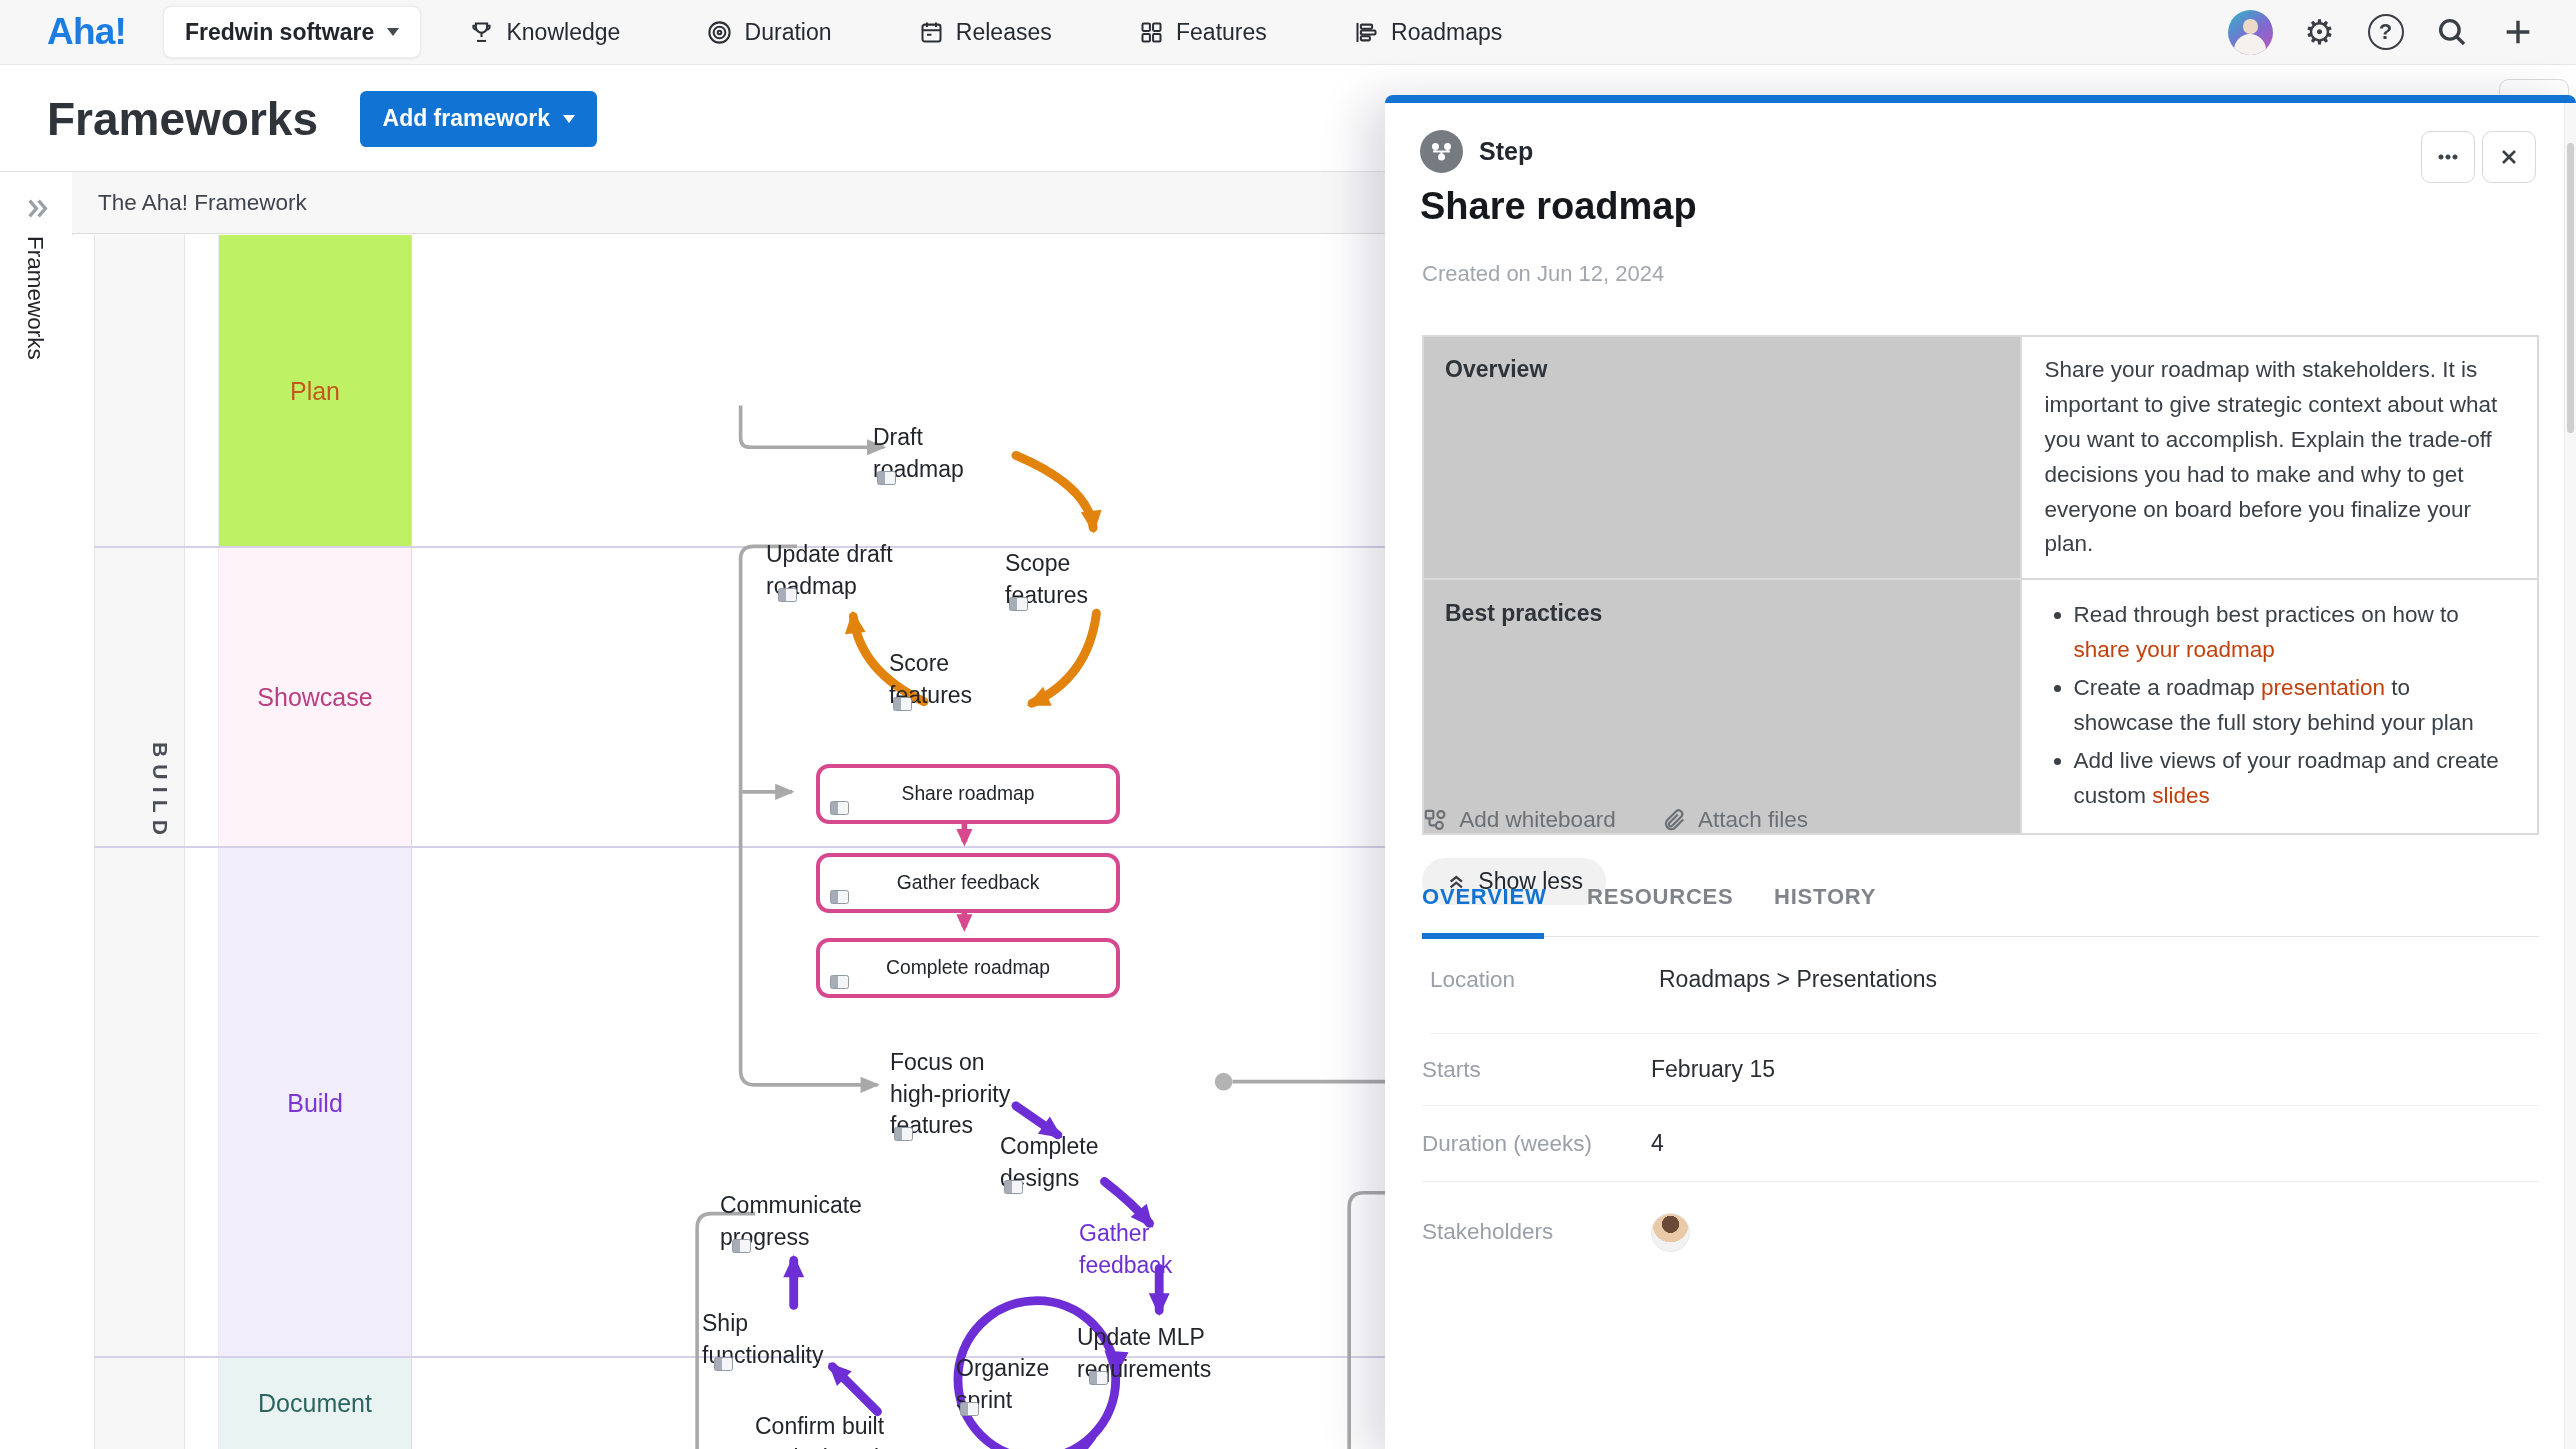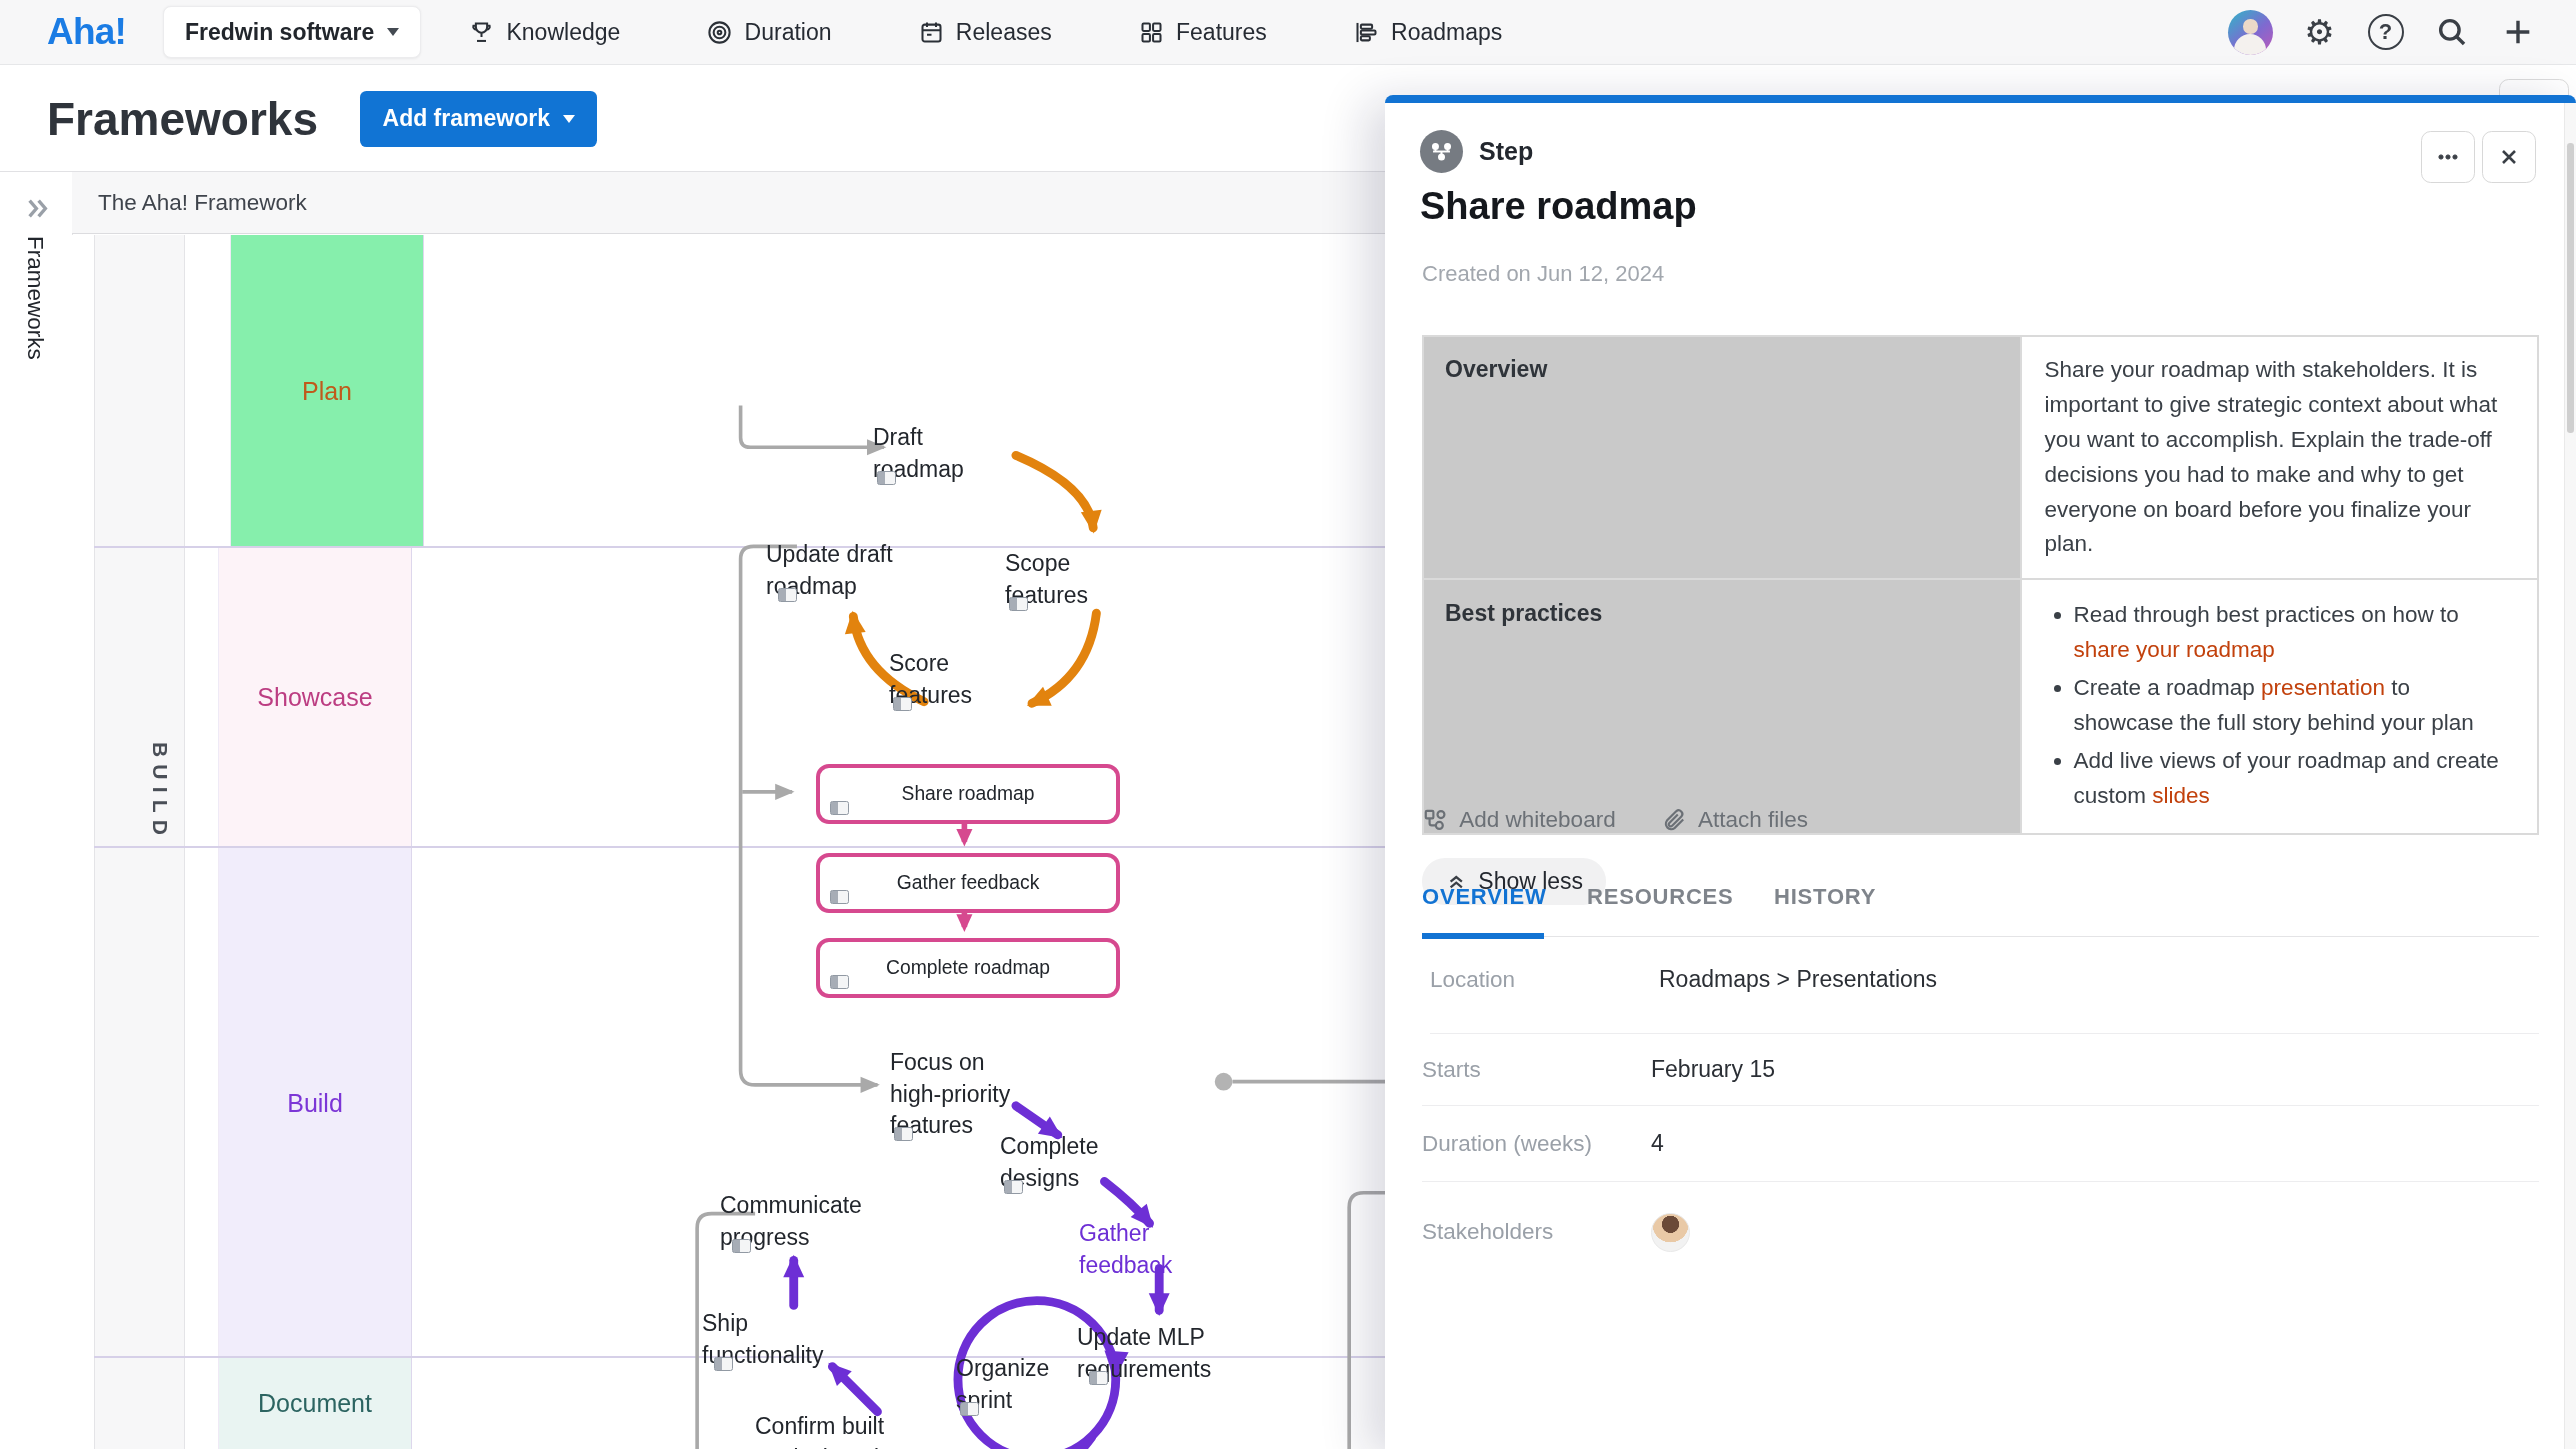--- a/index.html
+++ b/index.html
@@ -43,21 +43,21 @@
   .board-title-row{position:absolute;left:72px;top:0;width:2504px;height:61px;background:#f7f7f8;
                    border-bottom:1.6px solid #dcdcdf;}
   .board-title{position:absolute;left:26px;top:17.7px;font-size:22.5px;color:#3f444c;}
   .board-body{position:absolute;left:72px;top:63px;width:2504px;height:1216px;background:#fff;}
   .rail-col{position:absolute;left:22px;top:0;width:89px;bottom:0;background:#f7f7f8;
             border-left:1.6px solid #e4e4e7;border-right:1.6px solid #e4e4e7;}
   .rail-vlabel{position:absolute;left:77px;top:507px;transform:rotate(90deg);transform-origin:0 0;
                font-size:21px;font-weight:bold;letter-spacing:7.2px;color:#4a4f57;white-space:nowrap;}
   .rowcell{position:absolute;left:146px;width:192px;display:flex;align-items:center;justify-content:center;
            font-size:25px;border-left:1.6px solid #efeaf6;border-right:1.6px solid #ddd7ec;}
-  .row-plan{top:0;height:312px;background:#86efac;color:#c05a1b;margin-left:12px;}
+  .row-plan{top:0;height:312px;background:#bef264;color:#c05a1b;}
   .row-showcase{top:312px;height:300px;background:#fdf3f8;color:#bc3d82;}
   .row-build{top:613px;height:510px;background:#f1edfb;color:#7c36d6;}
   .row-document{top:1122px;height:93px;background:#e9f4f2;color:#2c6461;}
   .hdiv{position:absolute;left:22px;right:0;height:1.6px;background:#d6d0e8;}
   
   .overlay-svg{position:absolute;left:0;top:0;width:2576px;height:1449px;z-index:2;pointer-events:none;}
   .fnode{position:absolute;z-index:3;text-align:left;font-size:23px;line-height:1.38;color:#22262c;
          white-space:pre-line;cursor:pointer;}
   .fnode.purple{color:#6d2fd5;}
   .ni{position:absolute;width:17.7px;height:12px;border:1.6px solid #9199a3;border-radius:2.4px;

